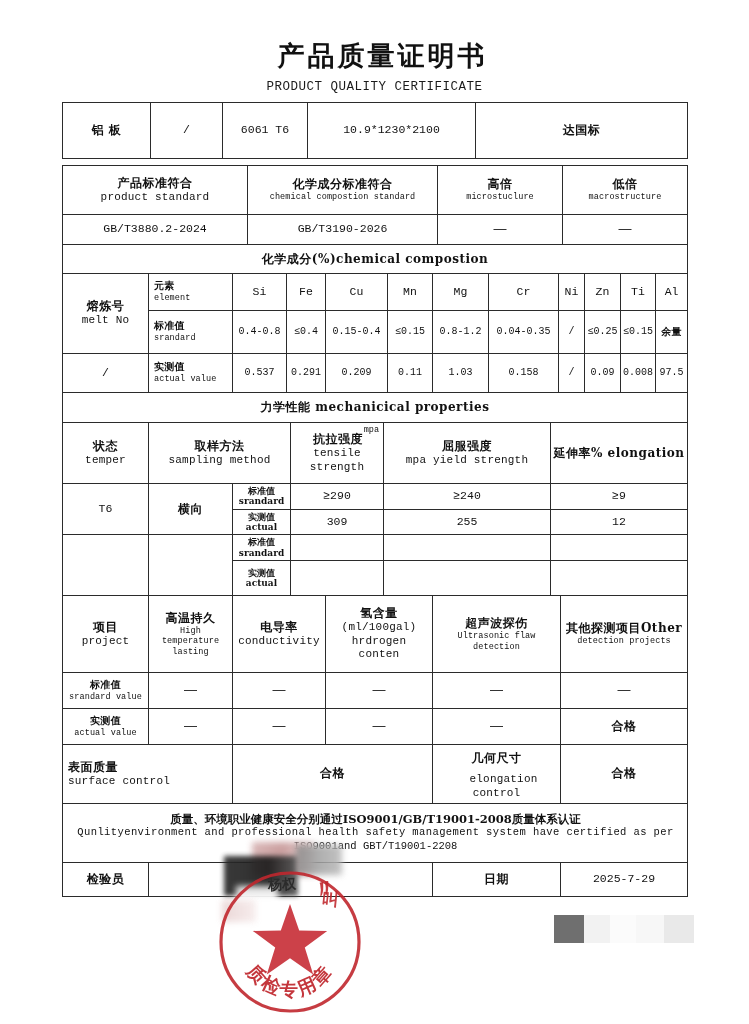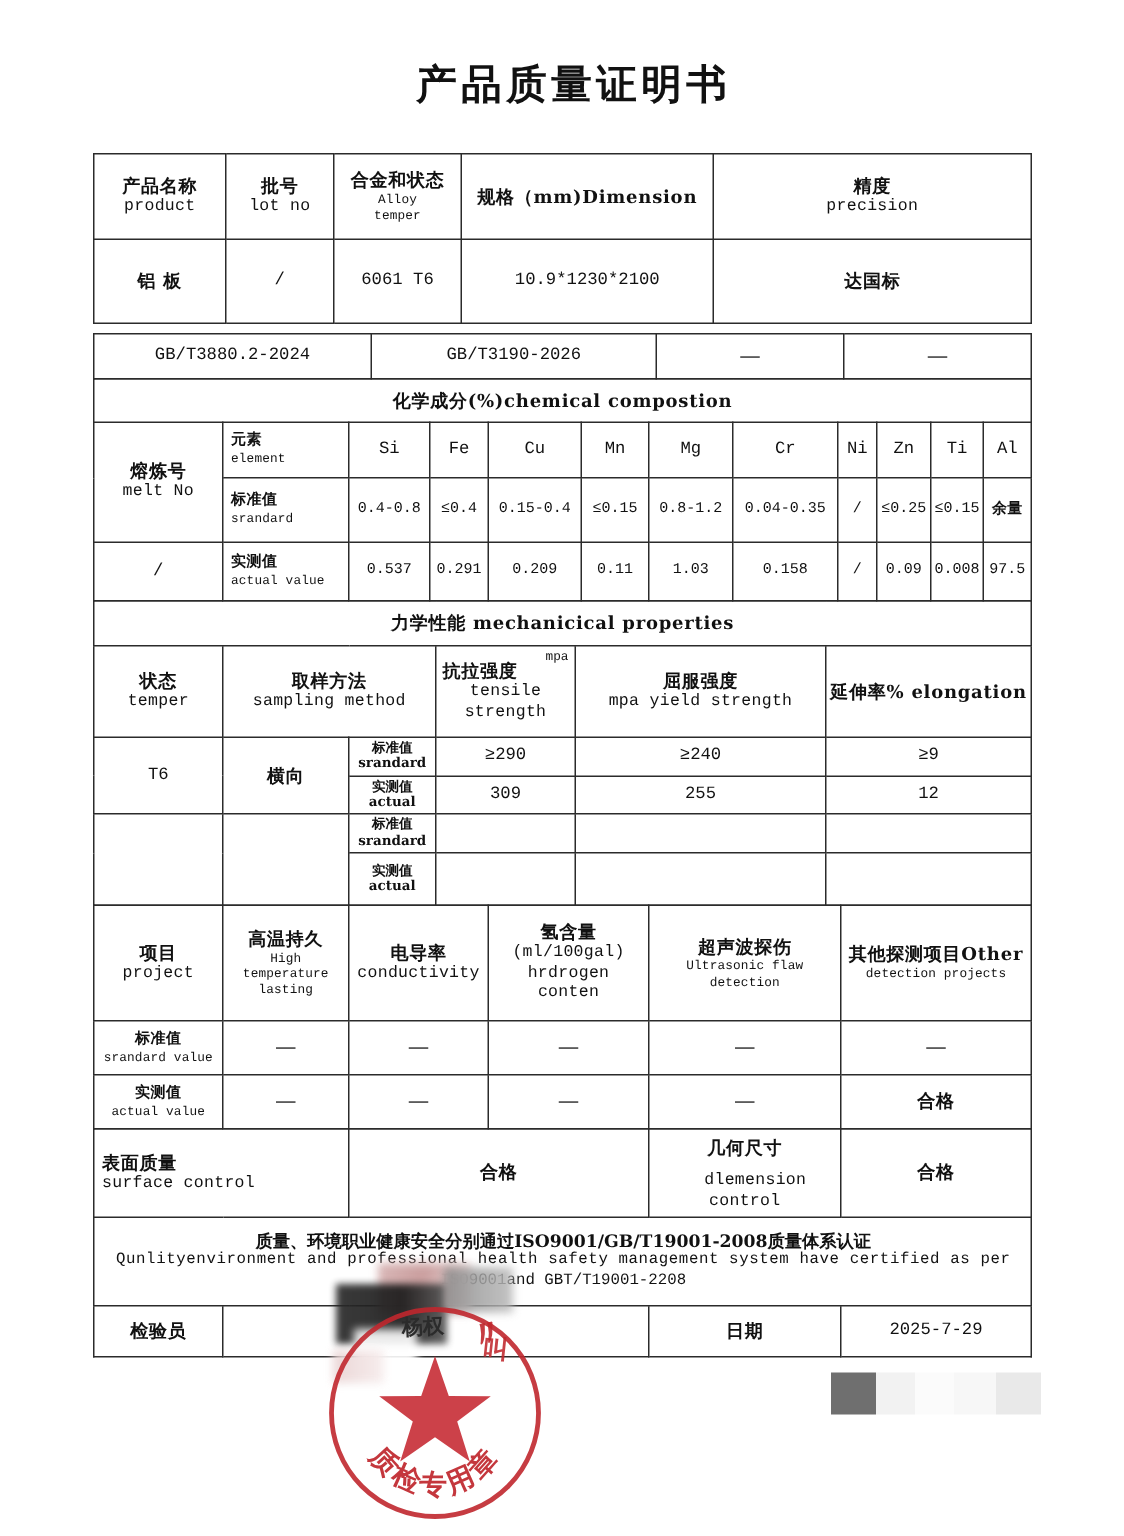--- a/index.html
+++ b/index.html
@@ -213,72 +213,69 @@
   .gb-c { left: 56px; width: 26px; background:#fbfbfb; }
   .gb-d { left: 82px; width: 28px; background:#f7f7f7; }
   .gb-e { left:110px; width: 30px; background:#e9e9e9; }
 </style>
 </head>
 <body>
 
 <div class="page">
 
   <div class="title-zh">产品质量证明书</div>
+  <div class="title-en">PRODUCT  QUALITY  CERTIFICATE</div>
 
   <div class="tbl-wrap">
 
     <table class="doc">
       <colgroup>
         <col style="width:88px">
           <col style="width:72px">
           <col style="width:85px">
         <col style="width:168px">
           <col style="width:212px">
       </colgroup>
       <tbody>
-          <tr>
-        <td style="height:52px">
-          <div class="zh">产品名称</div>
-          <div class="en">product</div>
-        </td>
-        <td>
-          <div class="zh">批号</div>
-          <div class="en">lot  no</div>
-        </td>
-        <td>
-          <div class="zh">合金和状态</div>
-          <div class="en-sm">Alloy</div>
-          <div class="en-sm">temper</div>
-        </td>
-        <td>
-          <div class="zh">规格（mm)Dimension</div>
-        </td>
-        <td>
-          <div class="zh">精度</div>
-          <div class="en">precision</div>
-        </td>
-      </tr>
       <tr>
         <td style="height:51px" class="zh">铝 板</td>
         <td class="val">/</td>
         <td class="val">6061 T6</td>
         <td class="val">10.9*1230*2100</td>
         <td class="zh">达国标</td>
       </tr>
     </tbody>
       </table>
 
     <table class="doc" style="margin-top:6px">
       <colgroup>
         <col style="width:185px">
           <col style="width:190px">
         <col style="width:125px">
           <col style="width:125px">
       </colgroup>
       <tbody>
+          <tr>
+        <td style="height:44px">
+          <div class="zh">产品标准符合</div>
+          <div class="en">product  standard</div>
+        </td>
+        <td>
+          <div class="zh">化学成分标准符合</div>
+          <div class="en-sm">chemical  compostion  standard</div>
+        </td>
+        <td>
+          <div class="zh">高倍</div>
+          <div class="en-sm">microstuclure</div>
+        </td>
+        <td>
+          <div class="zh">低倍</div>
+          <div class="en-sm">macrostructure</div>
+        </td>
+      </tr>
       <tr>
         <td style="height:25px" class="val">GB/T3880.2-2024</td>
         <td class="val">GB/T3190-2026</td>
         <td class="dash">—</td>
         <td class="dash">—</td>
       </tr>
     </tbody>
       </table>
 
     <table class="doc" style="margin-top:-1px">
@@ -373,21 +370,21 @@
         <td style="height:56px">
           <div class="zh">状态</div>
           <div class="en">temper</div>
         </td>
         <td colspan="2">
           <div class="zh">取样方法</div>
           <div class="en">sampling  method</div>
         </td>
         <td class="mpa-head">
           <span class="mpa-tag">mpa</span>
-          <div class="zh" style="text-align:left;padding-left:2px">抗拉强度</div>
+          <div class="zh" style="text-align:center;padding-left:2px">抗拉强度</div>
           <div class="en">tensile</div>
           <div class="en">strength</div>
         </td>
         <td>
           <div class="zh">屈服强度</div>
           <div class="en">mpa yield strength</div>
         </td>
         <td>
           <div class="zh">延伸率% elongation</div>
         </td>
@@ -513,21 +510,21 @@
       <tbody>
           <tr>
         <td colspan="2" class="left" style="height:38px">
           <div class="zh">表面质量</div>
           <div class="en">surface  control</div>
         </td>
         <td colspan="2" class="zh">合格</td>
         <td>
           <div>
             <span class="zh">几何尺寸</span>
-            <span class="en" style="margin-left:14px">dlemension</span>
+            <span class="en" style="margin-left:14px">elongation</span>
           </div>
           <div class="en">control</div>
         </td>
         <td class="zh">合格</td>
       </tr>
       <tr>
         <td colspan="6" class="cert-cell" style="height:51px">
           <div class="cert-line1">质量、环境职业健康安全分别通过ISO9001/GB/T19001-2008质量体系认证</div>
           <div class="cert-line2">Qunlityenvironment and  professional  health  safety  management  system  have  certified as  per</div>
           <div class="cert-line3">ISO9001and GBT/T19001-2208</div>

